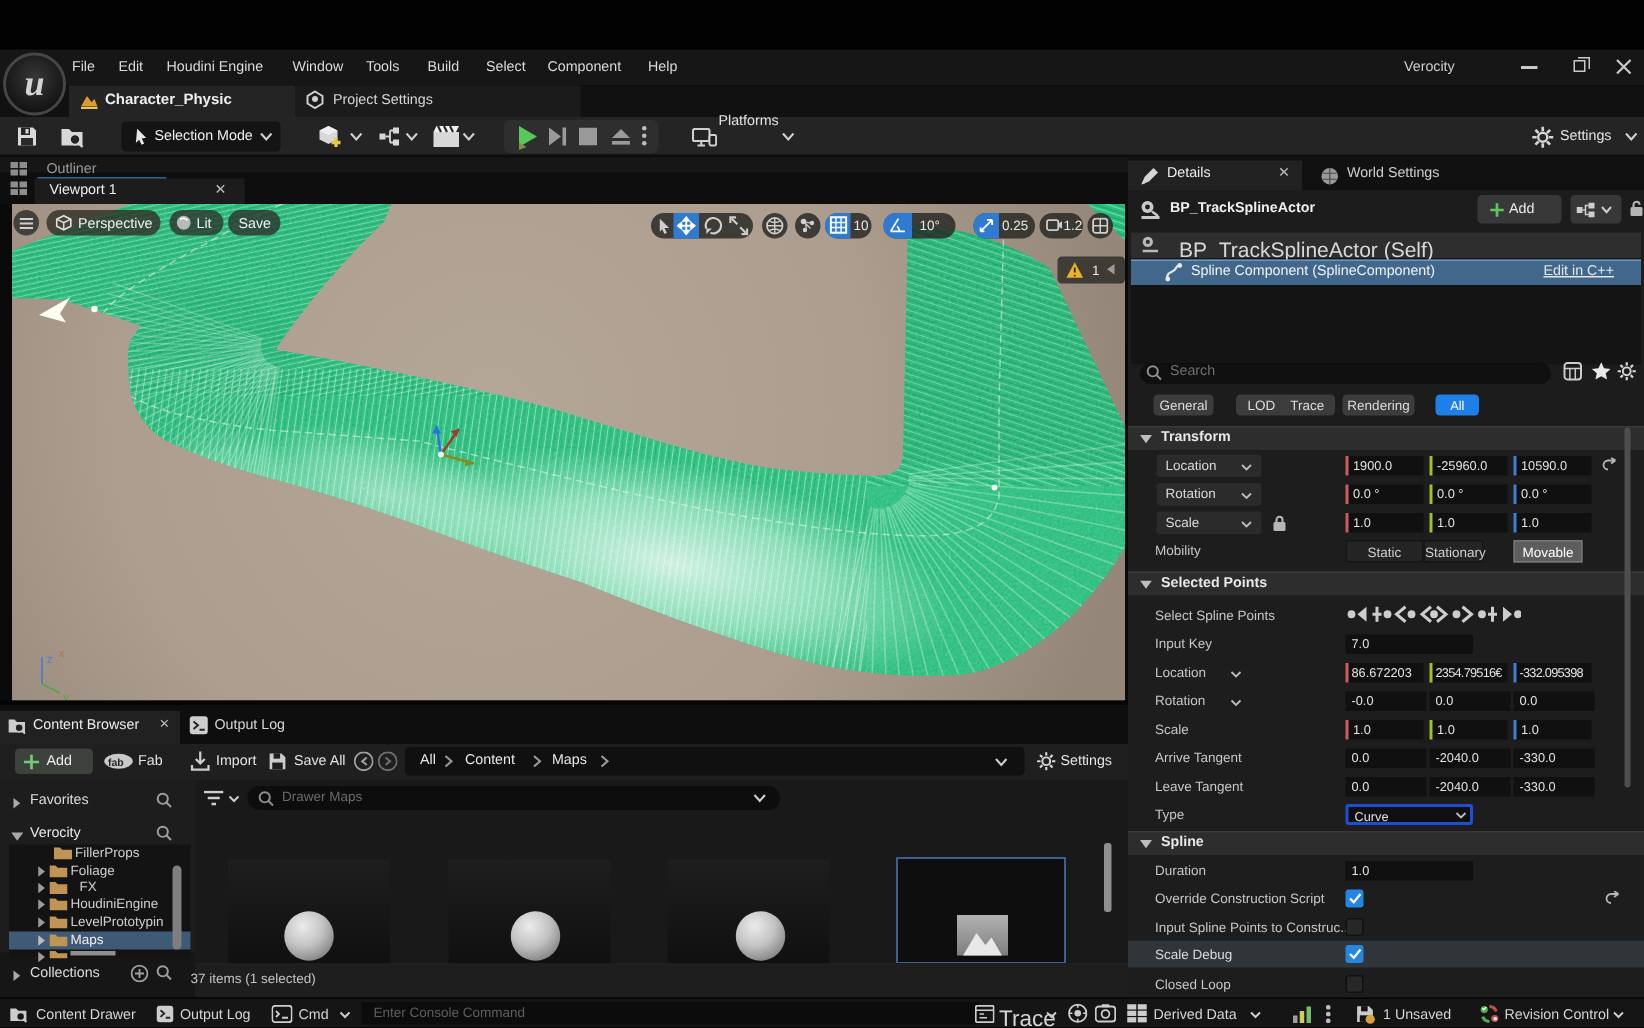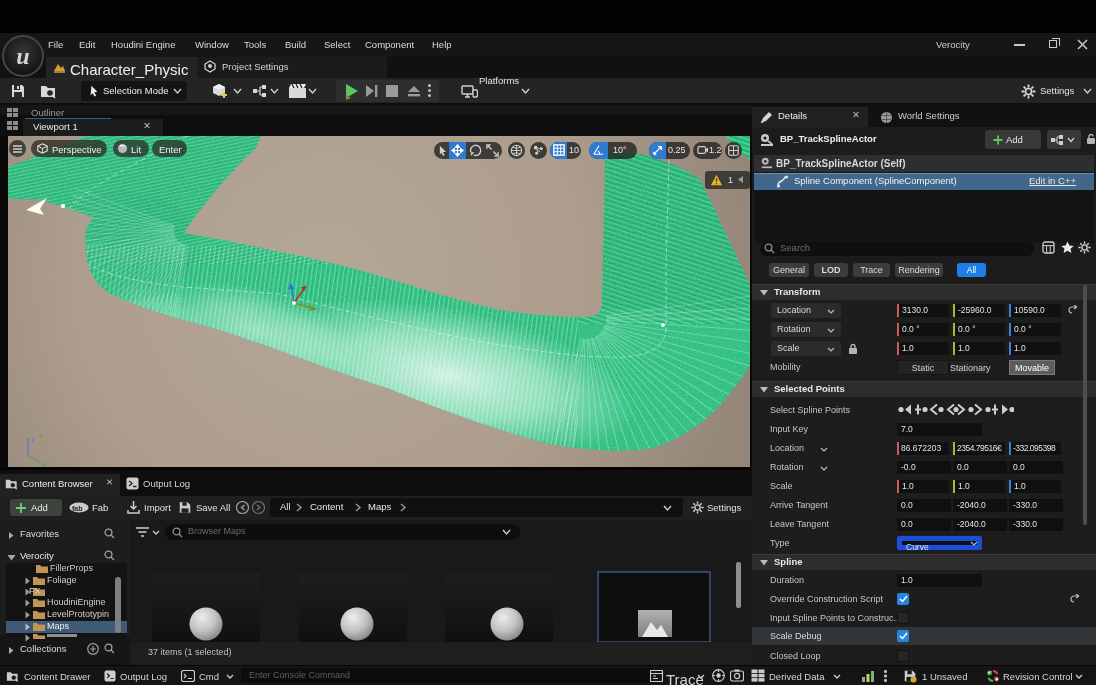--- a/index.html
+++ b/index.html
@@ -36,21 +36,21 @@
 <svg class="abs" style="left:1077px;top:39px;" width="11" height="11">
     <path d="M1 1 L10 10 M10 1 L1 10" stroke="#c9c9c9" stroke-width="1.5"></path>
   </svg>
 
 <div class="abs" style="left:0;top:57px;width:1096px;height:21px;background:#111111;"></div>
 <div class="abs" style="left:46px;top:57px;width:151px;height:21px;background:#242424;"></div>
 <svg class="abs" style="left:53px;top:60px;" width="13" height="13" viewBox="0 0 13 13">
     <path d="M1 11 L5 4 L8 8 L10 6 L12 11 Z" fill="#d79b2f"></path>
     <path d="M1 12 h11" stroke="#e8c558" stroke-width="1.2"></path>
   </svg>
-<div class="abs txt" style="left:70px;top:61px;font-size:15px;color:#efefef;">Character_Physic</div>
+<div class="abs txt" style="left:70px;top:61px;font-size:10px;color:#efefef;font-weight:bold;">Character_Physic</div>
 <div class="abs" style="left:197px;top:57px;width:190px;height:21px;background:#1b1b1b;"></div>
 <svg class="abs" style="left:203px;top:60px;" width="14" height="14" viewBox="0 0 14 14">
     <path d="M7 1 L12 4 L12 9 L7 12 L2 9 L2 4 Z" fill="none" stroke="#cfcfcf" stroke-width="1.3"></path>
     <circle cx="7" cy="6" r="2" fill="#cfcfcf"></circle>
   </svg>
 <div class="abs txt" style="left:222px;top:61px;font-size:9.5px;color:#d5d5d5;">Project Settings</div>
 
 <div class="abs" style="left:0;top:78px;width:1096px;height:27px;background:#242424;border-bottom:2px solid #0d0d0d;"></div>
 
 <svg class="abs" style="left:10px;top:83px;" width="16" height="16" viewBox="0 0 16 16">
@@ -272,21 +272,21 @@
     <path d="M1 4 L7 7 L13 4 M7 7 V13" fill="none" stroke="#e0e0e0" stroke-width="1.2"></path>
   </svg>
 <div class="abs txt" style="left:52px;top:144px;font-size:9.5px;color:#f0f0f0;">Perspective</div>
 <div class="abs" style="left:113px;top:140px;width:36px;height:17px;border-radius:9px;background:rgba(44,52,46,0.8);"></div>
 <svg class="abs" style="left:117px;top:143px;" width="11" height="11">
     <circle cx="5.5" cy="5.5" r="4.6" fill="#b9b9b9"></circle>
     <path d="M3 3.2 a3.7 3.7 0 0 1 5 0.8" stroke="#fff" stroke-width="1.2" fill="none"></path>
   </svg>
 <div class="abs txt" style="left:131px;top:144px;font-size:9.5px;color:#f0f0f0;">Lit</div>
 <div class="abs" style="left:152px;top:140px;width:35px;height:17px;border-radius:9px;background:rgba(42,50,45,0.8);"></div>
-<div class="abs txt" style="left:159px;top:144px;font-size:9.5px;color:#f0f0f0;">Enter</div>
+<div class="abs txt" style="left:159px;top:144px;font-size:9.5px;color:#f0f0f0;">Save</div>
 
 <div class="abs" style="left:434px;top:142px;width:68px;height:17px;border-radius:9px;background:rgba(38,38,35,0.82);"></div>
 <svg class="abs" style="left:438px;top:145px;" width="10" height="11" viewBox="0 0 12 14">
     <path d="M2 1 L10 9 L6 9 L8 13 L6 14 L4 10 L2 12 Z" fill="#cfcfcf"></path>
   </svg>
 <div class="abs" style="left:449px;top:142px;width:17px;height:17px;background:#2f7bd0;"></div>
 <svg class="abs" style="left:451px;top:144px;" width="13" height="13" viewBox="0 0 14 14">
     <g stroke="#fff" stroke-width="1.3">
       <path d="M7 1 V13 M1 7 H13"></path>
       <path d="M7 1 l-2 2.5 h4 z M7 13 l-2 -2.5 h4 z M1 7 l2.5 -2 v4 z M13 7 l-2.5 -2 v4 z" fill="#fff"></path>
@@ -402,21 +402,21 @@
       <path d="M3 5 V3.5 a2 2 0 0 1 4 0" fill="none" stroke="#b5b5b5" stroke-width="1.4"></path>
     </svg>
 
   <div class="abs" style="left:2px;top:50px;width:340px;height:88px;background:#141414;"></div>
   <div class="abs" style="left:2px;top:50px;width:340px;height:17px;background:#2e2e2e;"></div>
   <svg class="abs" style="left:8px;top:52px;" width="13" height="12" viewBox="0 0 15 14">
       <circle cx="6" cy="5" r="4" fill="#b9b9b9"></circle>
       <circle cx="6" cy="5" r="1.6" fill="#2e2e2e"></circle>
       <path d="M2 11 h12 v2 h-12 z" fill="#b9b9b9"></path>
     </svg>
-  <div class="abs txt" style="left:24px;top:53px;font-size:10px;color:#d8d8d8;font-weight:bold;">BP_TrackSplineActor (Self)</div>
+  <div class="abs txt" style="left:34px;top:53px;font-size:14px;color:#d8d8d8;">BP_TrackSplineActor (Self)</div>
   <div class="abs" style="left:2px;top:68px;width:340px;height:17px;background:#41678c;border-top:1px solid #6a93bd;"></div>
   <svg class="abs" style="left:24px;top:70px;" width="13" height="13" viewBox="0 0 13 13">
       <path d="M2 11 C2 6 5 7 7 5 C9 3 8 2 10 2" fill="none" stroke="#e8e8e8" stroke-width="1.5"></path>
       <circle cx="2.5" cy="11" r="1.6" fill="#e8e8e8"></circle>
       <circle cx="10.5" cy="2" r="1.6" fill="#e8e8e8"></circle>
     </svg>
   <div class="abs txt" style="left:42px;top:70px;font-size:9.5px;color:#f2f2f2;">Spline Component (SplineComponent)</div>
   <div class="abs txt" style="left:277px;top:70px;font-size:9.5px;color:#e6e6e6;text-decoration:underline;">Edit in C++</div>
 
   <div class="abs" style="left:8px;top:137px;width:274px;height:14px;background:#0f0f0f;border-radius:7px;"></div>
@@ -433,38 +433,38 @@
       <path d="M7 0.5 L9 4.8 L13.7 5.3 L10.2 8.4 L11.2 13 L7 10.6 L2.8 13 L3.8 8.4 L0.3 5.3 L5 4.8 Z" fill="#e8e8e8"></path>
     </svg>
   <svg class="abs" style="left:326px;top:136px;" width="13" height="13" viewBox="0 0 15 15">
       <circle cx="7.5" cy="7.5" r="3" fill="none" stroke="#d5d5d5" stroke-width="1.5"></circle>
       <g stroke="#d5d5d5" stroke-width="1.7">
         <path d="M7.5 0.5 v2.6 M7.5 11.9 v2.6 M0.5 7.5 h2.6 M11.9 7.5 h2.6 M2.7 2.7 l1.8 1.8 M10.5 10.5 l1.8 1.8 M12.3 2.7 l-1.8 1.8 M4.5 10.5 l-1.8 1.8"></path>
       </g>
     </svg>
 
   <div class="abs" style="left:17px;top:158px;width:40px;height:14px;background:#3c3c3c;border-radius:3px;text-align:center;font-size:9px;color:#dcdcdc;line-height:14px;">General</div>
-  <div class="abs" style="left:62px;top:158px;width:34px;height:14px;background:#3c3c3c;border-radius:3px;text-align:center;font-size:9px;color:#dcdcdc;line-height:14px;font-weight:bold;">LOD</div>
+  <div class="abs" style="left:72px;top:158px;width:34px;height:14px;background:#3c3c3c;border-radius:3px;text-align:center;font-size:9px;color:#dcdcdc;line-height:14px;">LOD</div>
   <div class="abs" style="left:101px;top:158px;width:37px;height:14px;background:#3c3c3c;border-radius:3px;text-align:center;font-size:9px;color:#dcdcdc;line-height:14px;">Trace</div>
   <div class="abs" style="left:143px;top:158px;width:48px;height:14px;background:#3c3c3c;border-radius:3px;text-align:center;font-size:9px;color:#dcdcdc;line-height:14px;">Rendering</div>
   <div class="abs" style="left:205px;top:158px;width:29px;height:14px;background:#1f7fe8;border-radius:3px;text-align:center;font-size:8.5px;color:#ffffff;line-height:14px;">All</div>
 
   <div class="abs" style="left:0;top:179px;width:344px;height:16px;background:#2d2d2d;border-top:1px solid #3a3a3a;"></div>
   <svg class="abs" style="left:8px;top:185px;" width="8" height="6">
       <path d="M0 0 h8 l-4 5.5z" fill="#bdbdbd"></path>
     </svg>
   <div class="abs txt" style="left:22px;top:181px;font-size:9.5px;font-weight:bold;color:#e8e8e8;">Transform</div>
   <div class="abs" style="left:0;top:195px;width:344px;height:185px;background:#1d1d1d;"></div>
 
   <div class="abs" style="left:19px;top:198px;width:70px;height:15px;background:#2b2b2b;border-radius:2px;"></div>
   <div class="abs txt" style="left:25px;top:200px;font-size:9px;color:#d9d9d9;">Location</div>
   <svg class="abs" style="left:75px;top:204px;" width="8" height="6">
       <path d="M1 1 L4 4 L7 1" fill="none" stroke="#bdbdbd" stroke-width="1.2"></path>
     </svg>
-  <div class="abs" style="left:145px;top:199px;width:52px;height:13px;background:#101010;border-left:2px solid #d05a5a;font-size:8.5px;color:#e3e3e3;line-height:13px;padding-left:3px;">3130.0</div>
+  <div class="abs" style="left:145px;top:199px;width:52px;height:13px;background:#101010;border-left:2px solid #d05a5a;font-size:8.5px;color:#e3e3e3;line-height:13px;padding-left:3px;">1900.0</div>
   <div class="abs" style="left:201px;top:199px;width:52px;height:13px;background:#101010;border-left:2px solid #9fc030;font-size:8.5px;color:#e3e3e3;line-height:13px;padding-left:3px;">-25960.0</div>
   <div class="abs" style="left:257px;top:199px;width:52px;height:13px;background:#101010;border-left:2px solid #3f7ed6;font-size:8.5px;color:#e3e3e3;line-height:13px;padding-left:3px;">10590.0</div>
   <svg class="abs" style="left:316px;top:200px;" width="10" height="10" viewBox="0 0 10 10">
       <path d="M9 2 H4 a3 3 0 0 0 0 6 M9 2 l-3 -2 M9 2 l-3 2" fill="none" stroke="#b5b5b5" stroke-width="1.2"></path>
     </svg>
 
   <div class="abs" style="left:19px;top:217px;width:70px;height:15px;background:#2b2b2b;border-radius:2px;"></div>
   <div class="abs txt" style="left:25px;top:219px;font-size:9px;color:#d9d9d9;">Rotation</div>
   <svg class="abs" style="left:75px;top:223px;" width="8" height="6">
       <path d="M1 1 L4 4 L7 1" fill="none" stroke="#bdbdbd" stroke-width="1.2"></path>
@@ -546,21 +546,21 @@
   <div class="abs" style="left:145px;top:394px;width:54px;height:13px;background:#101010;font-size:8.5px;color:#e3e3e3;line-height:13px;padding-left:4px;">0.0</div>
   <div class="abs" style="left:201px;top:394px;width:54px;height:13px;background:#101010;font-size:8.5px;color:#e3e3e3;line-height:13px;padding-left:4px;">-2040.0</div>
   <div class="abs" style="left:257px;top:394px;width:54px;height:13px;background:#101010;font-size:8.5px;color:#e3e3e3;line-height:13px;padding-left:4px;">-330.0</div>
 
   <div class="abs txt" style="left:18px;top:414px;font-size:9px;color:#c6c6c6;">Leave Tangent</div>
   <div class="abs" style="left:145px;top:413px;width:54px;height:13px;background:#101010;font-size:8.5px;color:#e3e3e3;line-height:13px;padding-left:4px;">0.0</div>
   <div class="abs" style="left:201px;top:413px;width:54px;height:13px;background:#101010;font-size:8.5px;color:#e3e3e3;line-height:13px;padding-left:4px;">-2040.0</div>
   <div class="abs" style="left:257px;top:413px;width:54px;height:13px;background:#101010;font-size:8.5px;color:#e3e3e3;line-height:13px;padding-left:4px;">-330.0</div>
 
   <div class="abs txt" style="left:18px;top:433px;font-size:9px;color:#c6c6c6;">Type</div>
-  <div class="abs" style="left:145px;top:431px;width:85px;height:14px;background:#0f0f0f;border:5px solid #1d4ed8;border-radius:2px;font-size:8.5px;color:#e3e3e3;line-height:13px;padding-left:4px;">Curve</div>
+  <div class="abs" style="left:145px;top:431px;width:85px;height:14px;background:#0f0f0f;border:2px solid #1d4ed8;border-radius:2px;font-size:8.5px;color:#e3e3e3;line-height:13px;padding-left:4px;">Curve</div>
   <svg class="abs" style="left:218px;top:436px;" width="8" height="6">
       <path d="M1 1 L4 4 L7 1" fill="none" stroke="#bdbdbd" stroke-width="1.2"></path>
     </svg>
 
   <div class="abs" style="left:0;top:449px;width:344px;height:16px;background:#2d2d2d;border-top:1px solid #3a3a3a;"></div>
   <svg class="abs" style="left:8px;top:455px;" width="8" height="6">
       <path d="M0 0 h8 l-4 5.5z" fill="#bdbdbd"></path>
     </svg>
   <div class="abs txt" style="left:22px;top:451px;font-size:9.5px;font-weight:bold;color:#e8e8e8;">Spline</div>
   <div class="abs" style="left:0;top:465px;width:344px;height:95px;background:#1d1d1d;"></div>
@@ -694,21 +694,21 @@
     <svg class="abs" style="left:33px;top:106px;" width="12" height="9">
         <path d="M0 1 h4 l1.5 1.5 H12 V9 H0 Z" fill="#c09553"></path>
       </svg>
     <div class="abs txt" style="left:47px;top:105px;font-size:9px;color:#cfcfcf;">Foliage</div>
     <svg class="abs" style="left:25px;top:118px;" width="6" height="8">
         <path d="M0.5 0.5 L5 4 L0.5 7.5" fill="#9a9a9a"></path>
       </svg>
     <svg class="abs" style="left:33px;top:117px;" width="12" height="9">
         <path d="M0 1 h4 l1.5 1.5 H12 V9 H0 Z" fill="#c09553"></path>
       </svg>
-    <div class="abs txt" style="left:29px;top:116px;font-size:9px;color:#cfcfcf;">FX</div>
+    <div class="abs txt" style="left:53px;top:116px;font-size:9px;color:#cfcfcf;">FX</div>
     <svg class="abs" style="left:25px;top:129px;" width="6" height="8">
         <path d="M0.5 0.5 L5 4 L0.5 7.5" fill="#9a9a9a"></path>
       </svg>
     <svg class="abs" style="left:33px;top:128px;" width="12" height="9">
         <path d="M0 1 h4 l1.5 1.5 H12 V9 H0 Z" fill="#c09553"></path>
       </svg>
     <div class="abs txt" style="left:47px;top:127px;font-size:9px;color:#cfcfcf;">HoudiniEngine</div>
     <svg class="abs" style="left:25px;top:141px;" width="6" height="8">
         <path d="M0.5 0.5 L5 4 L0.5 7.5" fill="#9a9a9a"></path>
       </svg>
@@ -751,21 +751,21 @@
       <path d="M0 1 h13 M2.5 5 h8 M5 9 h3" stroke="#cfcfcf" stroke-width="1.6"></path>
     </svg>
   <svg class="abs" style="left:152px;top:60px;" width="8" height="6">
       <path d="M1 1 L4 4 L7 1" fill="none" stroke="#cfcfcf" stroke-width="1.3"></path>
     </svg>
   <div class="abs" style="left:165px;top:54px;width:355px;height:16px;background:#0d0d0d;border-radius:8px;"></div>
   <svg class="abs" style="left:172px;top:57px;" width="11" height="11">
       <circle cx="4.5" cy="4.5" r="3.4" fill="none" stroke="#8f8f8f" stroke-width="1.3"></circle>
       <path d="M7 7 L10 10" stroke="#8f8f8f" stroke-width="1.3"></path>
     </svg>
-  <div class="abs txt" style="left:188px;top:56px;font-size:9px;color:#6a6a6a;">Browser Maps</div>
+  <div class="abs txt" style="left:188px;top:56px;font-size:9px;color:#6a6a6a;">Drawer Maps</div>
   <svg class="abs" style="left:502px;top:59px;" width="9" height="7">
       <path d="M1 1 L4.5 5 L8 1" fill="none" stroke="#cfcfcf" stroke-width="1.4"></path>
     </svg>
 
   <div id="tiles">
     <svg class="abs" style="left:130px;top:100px;" width="622" height="72" viewBox="0 0 622 72">
       <defs>
         <radialGradient id="sph" cx="38%" cy="30%" r="75%">
           <stop offset="0%" stop-color="#ececec"></stop>
             <stop offset="55%" stop-color="#c2c2c2"></stop>
@@ -789,21 +789,21 @@
               <stop offset="0%" stop-color="#b2b2b2"></stop>
               <stop offset="100%" stop-color="#7e7e7e"></stop>
             </linearGradient>
           </defs>
           <rect x="508" y="40" width="34" height="27" fill="url(#mnt)"></rect>
         <path d="M512 67 L521 52 L527 60 L531 55 L538 67 Z" fill="#e8e8e8"></path>
       </g>
     </svg>
   </div>
   <div class="abs" style="left:130px;top:172px;width:622px;height:23px;background:#1e1e1e;"></div>
-  <div class="abs txt" style="left:148px;top:177px;font-size:9px;color:#c3c3c3;">37 items (1 selected)</div>
+  <div class="abs txt" style="left:127px;top:177px;font-size:9px;color:#c3c3c3;">37 items (1 selected)</div>
   <div class="abs" style="left:736px;top:92px;width:5px;height:46px;background:#8f8f8f;border-radius:2px;"></div>
 </div>
 
 <div id="statusbar" class="abs" style="left:0;top:665px;width:1096px;height:20px;background:#151515;border-top:1px solid #060606;">
   <svg class="abs" style="left:6px;top:4px;" width="14" height="13" viewBox="0 0 18 17">
       <path d="M1 3 h5 l2 2 h7 v9 h-14 z" fill="#cdcdcd"></path>
       <circle cx="10" cy="10" r="3.4" fill="#151515" stroke="#cdcdcd" stroke-width="1.2"></circle>
       <path d="M12.5 12.5 L15 15" stroke="#cdcdcd" stroke-width="1.6"></path>
     </svg>
   <div class="abs txt" style="left:24px;top:5px;font-size:9.5px;color:#d5d5d5;">Content Drawer</div>

